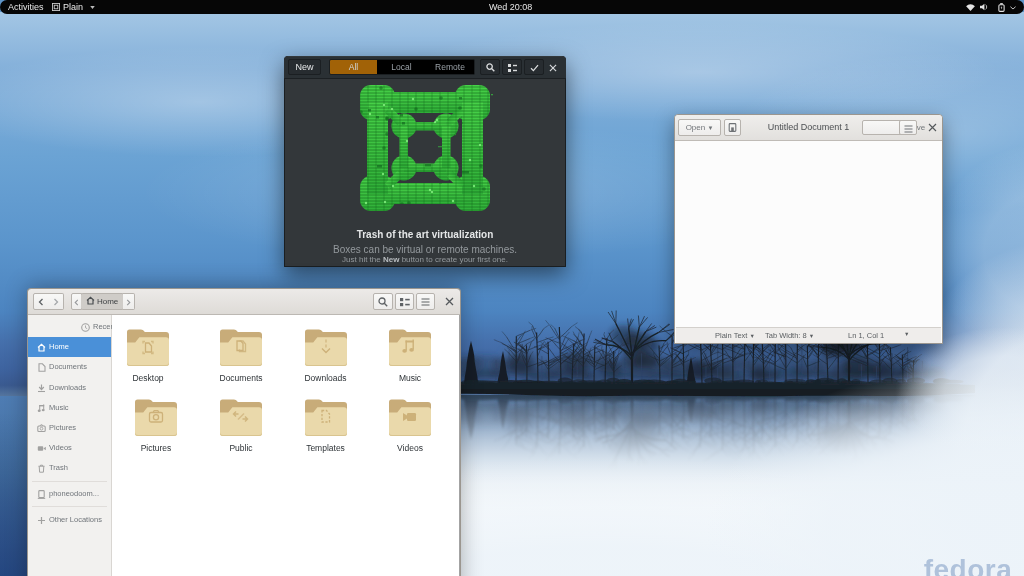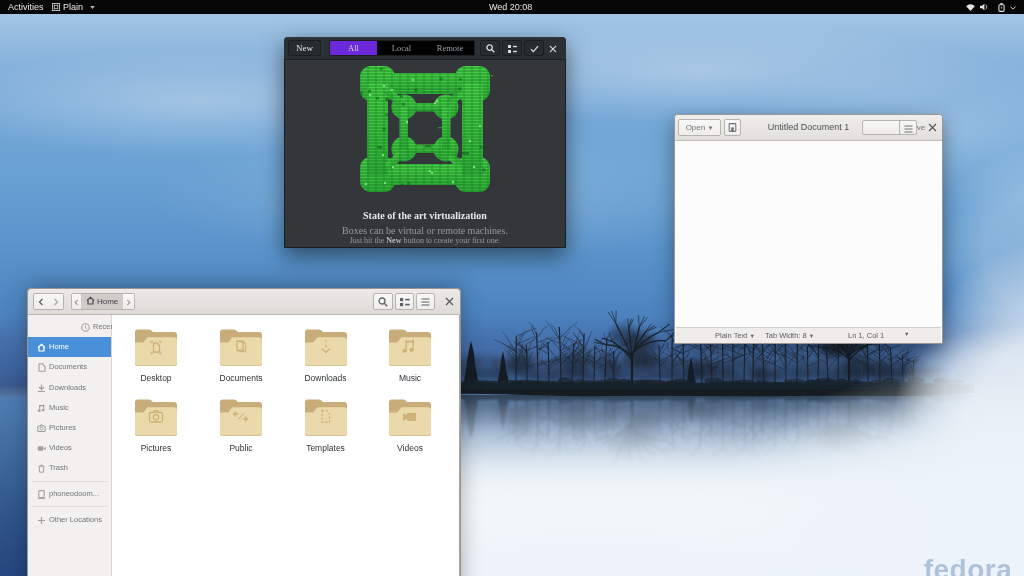--- a/index.html
+++ b/index.html
@@ -1,22 +1,22 @@
 <!DOCTYPE html>
 <html><head><meta charset="utf-8">
 <style>
 html,body{margin:0;padding:0;}
 body{width:1024px;height:576px;overflow:hidden;position:relative;font-family:"Liberation Sans",sans-serif;background:#5e95c9;}
 #wall{position:absolute;left:0;top:0;width:1024px;height:576px;margin-top:12px;}
-#topbar{position:absolute;left:0;top:0;width:1024px;height:14px;background:#060606;color:#e8e8e8;font-size:9px;z-index:50;}
+#topbar{position:absolute;left:0;top:0;width:1024px;height:14px;background:#060606;color:#e8e8e8;font-size:9px;z-index:50;border-radius:7px;}
 .tb{position:absolute;top:0;height:14px;line-height:15px;}
 .tbi{position:absolute;}
 .win{position:absolute;border-radius:4px 4px 0 0;overflow:hidden;}
 
-#boxes{left:284px;top:37px;width:282px;height:211px;background:#33373a;box-shadow:0 8px 22px rgba(0,0,0,.5);z-index:10;outline:1px solid rgba(10,14,16,.6);outline-offset:-1px;font-family:Liberation Serif, serif;}
+#boxes{left:284px;top:56px;width:282px;height:211px;background:#33373a;box-shadow:0 8px 22px rgba(0,0,0,.5);z-index:10;outline:1px solid rgba(10,14,16,.6);outline-offset:-1px;}
 #boxes .hdr{position:absolute;left:0;top:0;right:0;height:22px;background:#2a3034;border-bottom:1px solid #1c2023;border-radius:4px 4px 0 0;box-shadow:inset 0 1px 0 rgba(255,255,255,.04);}
 .dbtn{position:absolute;background:#272c30;border:1px solid #1b1f22;border-radius:2px;color:#e6e8e9;font-size:9px;text-align:center;box-sizing:border-box;}
 .dtab{position:absolute;top:3px;height:16px;line-height:14px;background:#000000;border:1px solid #1b1f22;color:#9aa1a7;font-size:8.5px;text-align:center;box-sizing:border-box;}
 
 #gedit{left:674px;top:114px;width:269px;height:230px;background:#fcfcfc;box-shadow:0 7px 20px rgba(0,0,0,.38);z-index:10;border:1px solid #9b968f;box-sizing:border-box;}
 #gedit .hdr{position:absolute;left:0;top:0;right:0;height:25px;background:linear-gradient(#efeeec,#e2e0dd);border-bottom:1px solid #bfbbb6;border-radius:3px 3px 0 0;}
 .lbtn{position:absolute;background:linear-gradient(#f8f8f7,#eeedec);border:1px solid #b7b3ae;border-radius:2px;color:#72767a;font-size:8px;text-align:center;box-sizing:border-box;}
 
 #files{left:27px;top:288px;width:434px;height:372px;background:#a3a3a3;box-shadow:0 -2px 22px rgba(0,0,0,.3);z-index:20;border:1px solid #9b968f;border-bottom:none;box-sizing:border-box;}
 #files .hdr{position:absolute;left:0;top:0;right:0;height:25px;background:linear-gradient(#eceae8,#dedbd7);border-bottom:1px solid #bcb8b3;border-radius:3px 3px 0 0;}
@@ -1109,21 +1109,21 @@
       <path d="M4.6,3.4 L3,5.6 L3.9,5.6 L3.4,7.4 L5.1,5.2 L4.2,5.2 Z" fill="#e4e4e4"></path>
     </svg>
 <svg class="tbi" style="left:1010px;top:5.5px;" width="6" height="4" viewBox="0 0 7 4">
       <path d="M0.5,0.5 L3.5,3.2 L6.5,0.5" stroke="#ccc" fill="none" stroke-width="1.1"></path>
     </svg>
 </div>
 
 <div id="boxes" class="win">
  <div class="hdr"></div>
  <div class="dbtn" style="left:4px;top:3px;width:33px;height:16px;line-height:14px;">New</div>
- <div class="dtab" style="left:45px;width:49px;background:#6d28d9;color:#d2d5d7;border-radius:2px 0 0 2px;">All</div>
+ <div class="dtab" style="left:45px;width:49px;background:#a16207;color:#d2d5d7;border-radius:2px 0 0 2px;">All</div>
  <div class="dtab" style="left:93px;width:50px;border-left:none;">Local</div>
  <div class="dtab" style="left:142px;width:49px;border-left:none;border-radius:0 2px 2px 0;">Remote</div>
  <div class="dbtn" style="left:196px;top:3px;width:20px;height:16px;"><svg width="9" height="9" viewBox="0 0 9 9" style="margin-top:3px;">
         <circle cx="3.6" cy="3.6" r="2.7" fill="none" stroke="#d9dbdc" stroke-width="1.3"></circle>
         <line x1="5.8" y1="5.8" x2="8.3" y2="8.3" stroke="#d9dbdc" stroke-width="1.4"></line>
       </svg></div>
  <div class="dbtn" style="left:218px;top:3px;width:20px;height:16px;"><svg width="9" height="8" viewBox="0 0 9 8" style="margin-top:4px;">
         <rect x="0" y="0" width="3" height="3" fill="#d9dbdc"></rect>
         <rect x="0" y="5" width="3" height="3" fill="#d9dbdc"></rect>
         <rect x="5" y="0.8" width="4" height="1.4" fill="#d9dbdc"></rect>
@@ -1323,21 +1323,21 @@
         <circle cx="9" cy="121" r="1.2" fill="#8af584" opacity="0.8"></circle>
         <circle cx="34" cy="90" r="1.2" fill="#8af584" opacity="0.8"></circle>
         <circle cx="36" cy="104" r="1.2" fill="#8af584" opacity="0.8"></circle>
         <circle cx="78" cy="40" r="1.2" fill="#8af584" opacity="0.8"></circle>
         <circle cx="26" cy="92" r="1.2" fill="#8af584" opacity="0.8"></circle>
         <circle cx="13" cy="32" r="1.2" fill="#8af584" opacity="0.8"></circle>
         <circle cx="73" cy="108" r="1.2" fill="#8af584" opacity="0.8"></circle>
         <circle cx="80" cy="38" r="1.2" fill="#8af584" opacity="0.8"></circle>
       </g>
  </svg>
- <div style="position:absolute;left:0;right:0;top:173px;text-align:center;font-size:10px;font-weight:bold;color:#e4e6e7;">State of the art virtualization</div>
+ <div style="position:absolute;left:0;right:0;top:173px;text-align:center;font-size:10px;font-weight:bold;color:#e4e6e7;">Trash of the art virtualization</div>
  <div style="position:absolute;left:0;right:0;top:188px;text-align:center;font-size:10px;color:#94999d;">Boxes can be virtual or remote machines.</div>
  <div style="position:absolute;left:0;right:0;top:199px;text-align:center;font-size:8px;color:#94999d;">Just hit the <b style="color:#b9bdc0;">New</b> button to create your first one.</div>
 </div>
 <div id="gedit" class="win">
  <div class="hdr"></div>
  <div class="lbtn" style="left:3px;top:4px;width:43px;height:17px;line-height:15px;">Open <span style="font-size:6px;">▼</span></div>
  <div class="lbtn" style="left:49px;top:4px;width:17px;height:17px;"><svg width="9" height="9" viewBox="0 0 9 9" style="margin-top:3px;">
         <rect x="1.2" y="0.6" width="6.6" height="7.8" rx="0.8" fill="none" stroke="#6e7276" stroke-width="1.1"></rect>
         <rect x="3.2" y="4.4" width="2.6" height="4" fill="#6e7276"></rect>
       </svg></div>
@@ -1459,21 +1459,21 @@
       <div class="srow" style="top:195px;">
         <svg class="ic" width="9" height="9" viewBox="0 0 9 9">
           <path d="M4.5,1 v7 M1,4.5 h7" stroke="#777" stroke-width="1.2"></path>
         </svg>
         <span class="lb">Other Locations</span>
       </div>
       <div style="position:absolute;left:4px;right:4px;top:166px;height:1px;background:#e0ddda;"></div>
       <div style="position:absolute;left:4px;right:4px;top:191px;height:1px;background:#e0ddda;"></div>
     </div>
  <div style="position:absolute;left:84px;top:26px;right:1px;bottom:0;background:#fff;">
-      <div class="folder" style="left:14px;top:11px;">
+      <div class="folder" style="left:6px;top:11px;">
         <svg width="46" height="42" viewBox="0 0 46 42" style="display:block;margin:0 auto;">
  <path d="M2,6 q0,-2.5 2.5,-2.5 h11.5 q2,0 3,1.5 l2.8,3.8 h-19.8 z" fill="#c8ac79"></path>
  <rect x="2" y="6" width="42" height="34" rx="3" fill="#c8ac79"></rect>
  <path d="M2,16.5 h8.2 l4.2,-5.2 h26.6 q3,0 3,3 v22.7 q0,3 -3,3 h-36 q-3,0 -3,-3 z" fill="#ead9ab"></path>
  <path d="M2,37 q0,3 3,3 h36 q3,0 3,-3 v-1 q0,3 -3,3 h-36 q-3,0 -3,-3 z" fill="#d9c48f"></path>
  <g transform="translate(0,5.5)">
             <g stroke="#cdb179" fill="none" stroke-width="1.3">
               <path d="M18,12 v-2 h2 M26,10 h2 v2 M28,20 v2 h-2 M20,22 h-2 v-2" opacity="0.8"></path>
               <path d="M20.5,11.5 h3.5 l2.5,3 v6 h-6 z"></path>
             </g>

